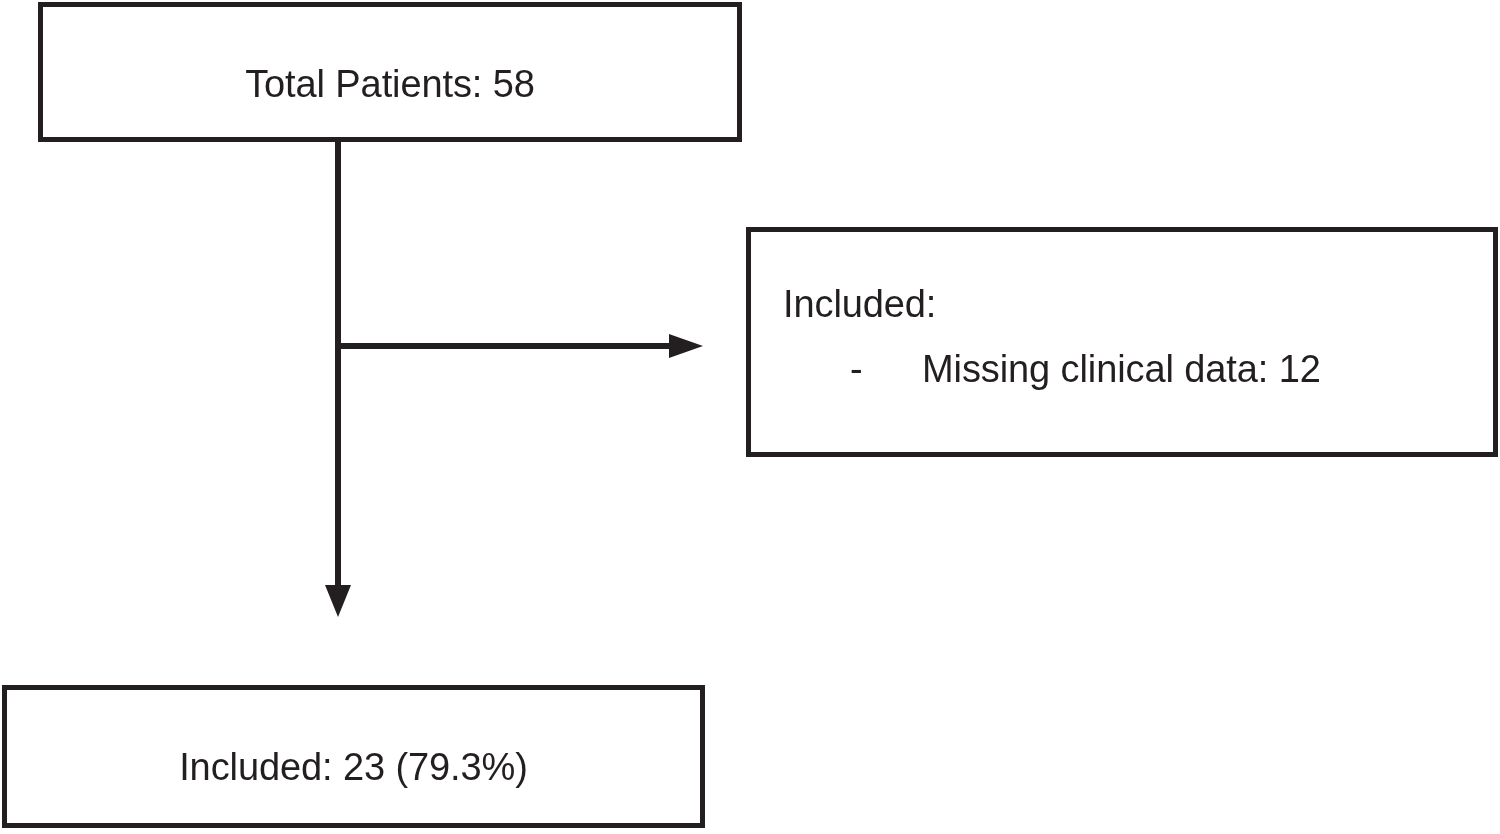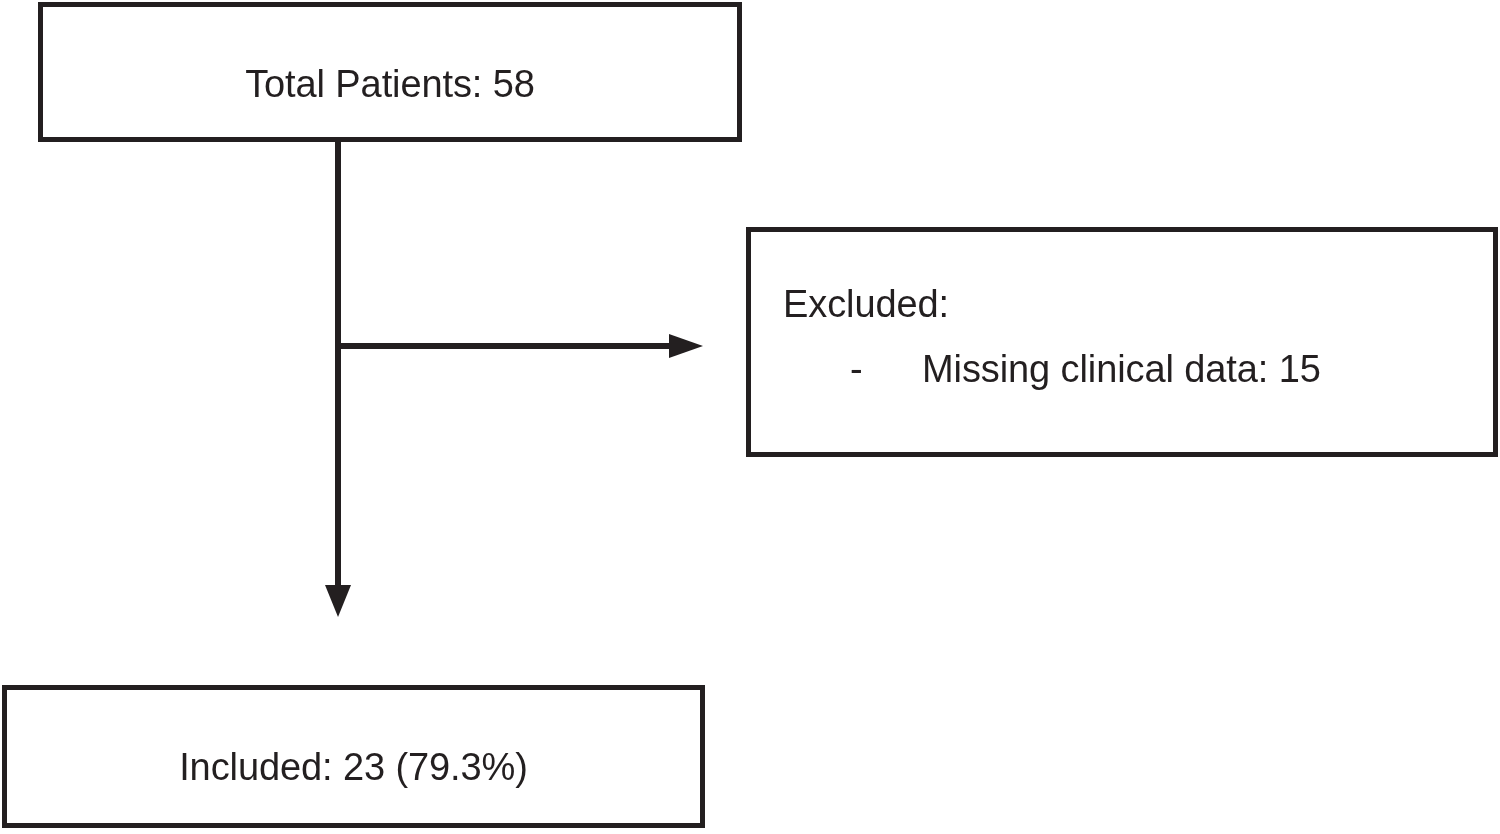--- a/index.html
+++ b/index.html
@@ -97,23 +97,23 @@
     <line x1="338" y1="346" x2="678" y2="346" stroke="#231f20" stroke-width="6"></line>
 
     <polygon points="703,346 669,334 669,358" fill="#231f20"></polygon>
   </svg>
 
   <div class="box" id="box-total">
     <div class="box-text" id="box-total-label">Total Patients: 58</div>
   </div>
 
   <div class="box" id="box-excluded">
-    <div class="box-text" id="box-excluded-heading">Excluded:</div>
+    <div class="box-text" id="box-excluded-heading">Included:</div>
     <div class="box-text" id="box-excluded-item">
-      <span class="bullet-dash">-</span><span>Missing clinical data: 15</span>
+      <span class="bullet-dash">-</span><span>Missing clinical data: 12</span>
     </div>
   </div>
 
   <div class="box" id="box-included">
     <div class="box-text" id="box-included-label">Included: 23 (79.3%)</div>
   </div>
 
 </div>
 
 </body></html>

